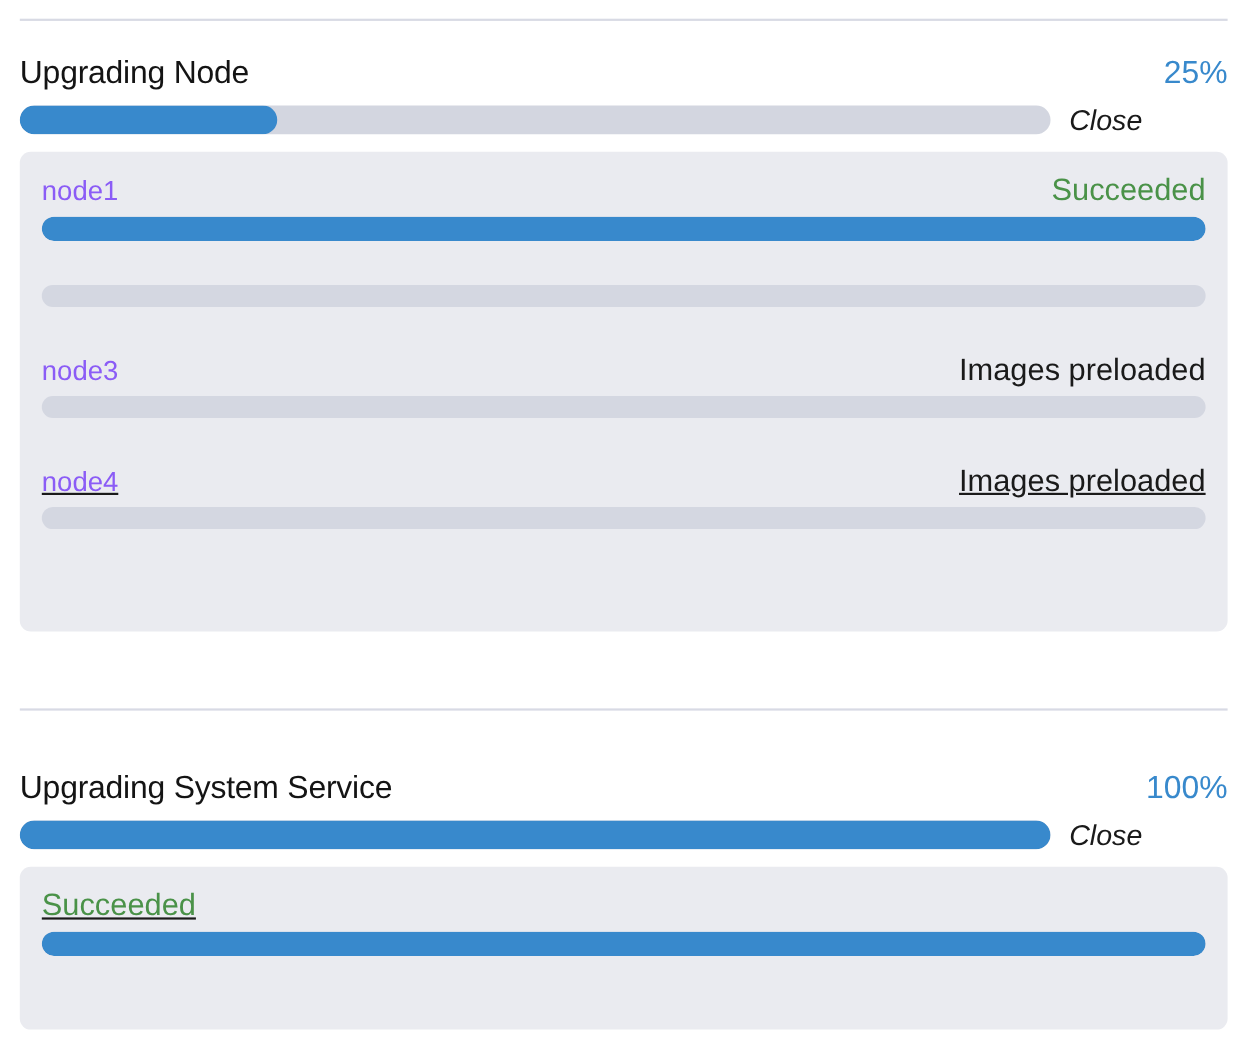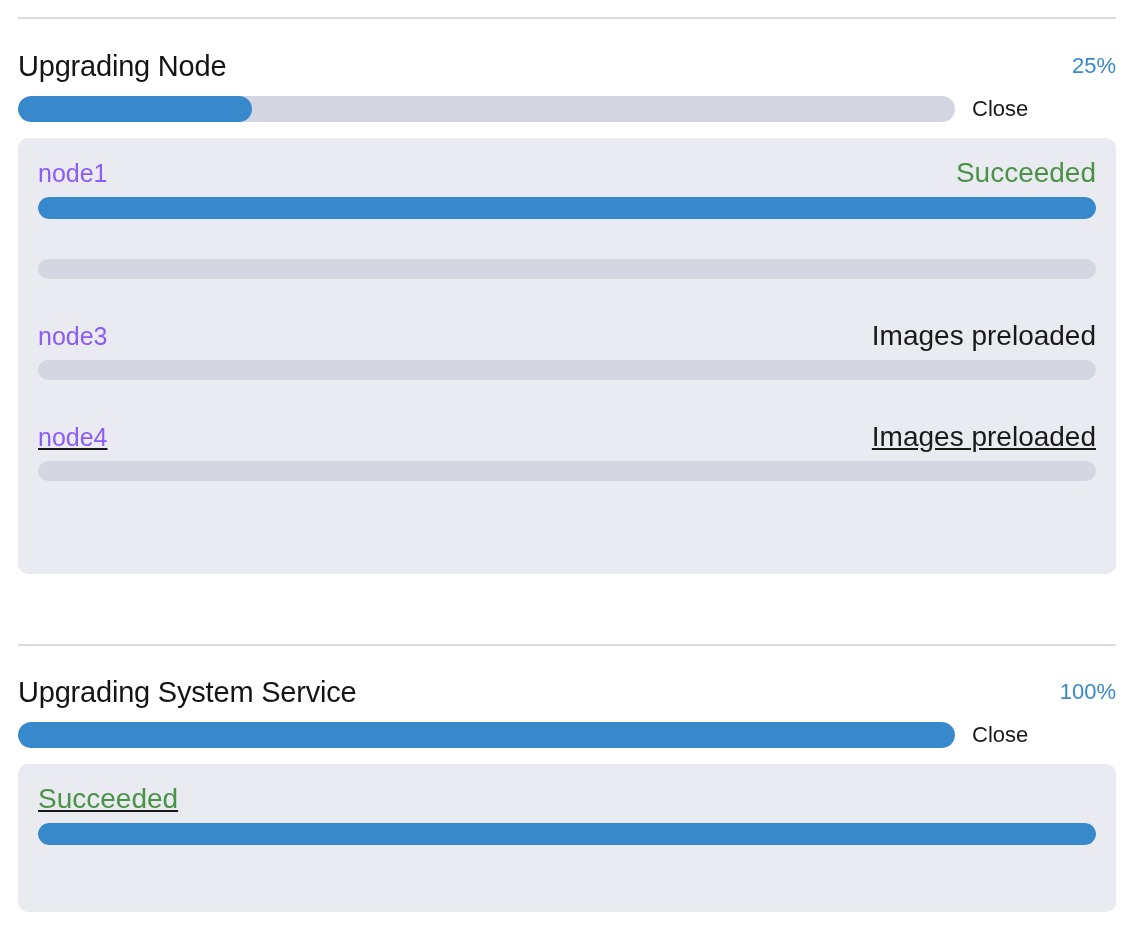--- a/index.html
+++ b/index.html
@@ -34,21 +34,21 @@
   .divider.top { top: 17px; }
   .divider.mid { top: 644px; }
 
   
   .section {
     position: absolute;
     left: 0;
     width: 1134px;
   }
   .section.node-section { top: 44px; }
-  .section.service-section { top: 670px; text-align: right; }
+  .section.service-section { top: 694px; text-align: right; }
 
   
   .section-header {
     position: relative;
     height: 46px;
     margin: 0 18px 0 18px;
   }
   .section-title {
     position: absolute;
     left: 0;
@@ -57,21 +57,21 @@
     font-weight: 400;
     line-height: 44px;
     letter-spacing: -0.2px;
     color: #141414;
     white-space: nowrap;
   }
   .section-percent {
     position: absolute;
     right: 0;
     top: 0;
-    font-size: 22px;
+    font-size: 29px;
     font-weight: 400;
     line-height: 44px;
     color: #3889cc;
     white-space: nowrap;
   }
 
   
   .main-bar-row {
     position: relative;
     margin: 0 18px 0 18px;
@@ -91,26 +91,27 @@
   .main-fill {
     position: absolute;
     left: 0;
     top: 0;
     height: 100%;
     background: #3889cc;
     border-radius: 13px;
   }
   .close-link {
     margin-left: 17px;
-    font-size: 22px;
+    font-size: 26px;
     line-height: 26px;
     color: #1a1a1a;
     cursor: pointer;
     white-space: nowrap;
     user-select: none;
+    font-style: italic;
   }
 
   
   .detail-card {
     margin: 10px 18px 0 18px;
     background: #eaebf0;
     border-radius: 10px;
     padding: 18px 20px 24px 20px;
     box-sizing: border-box;
   }

